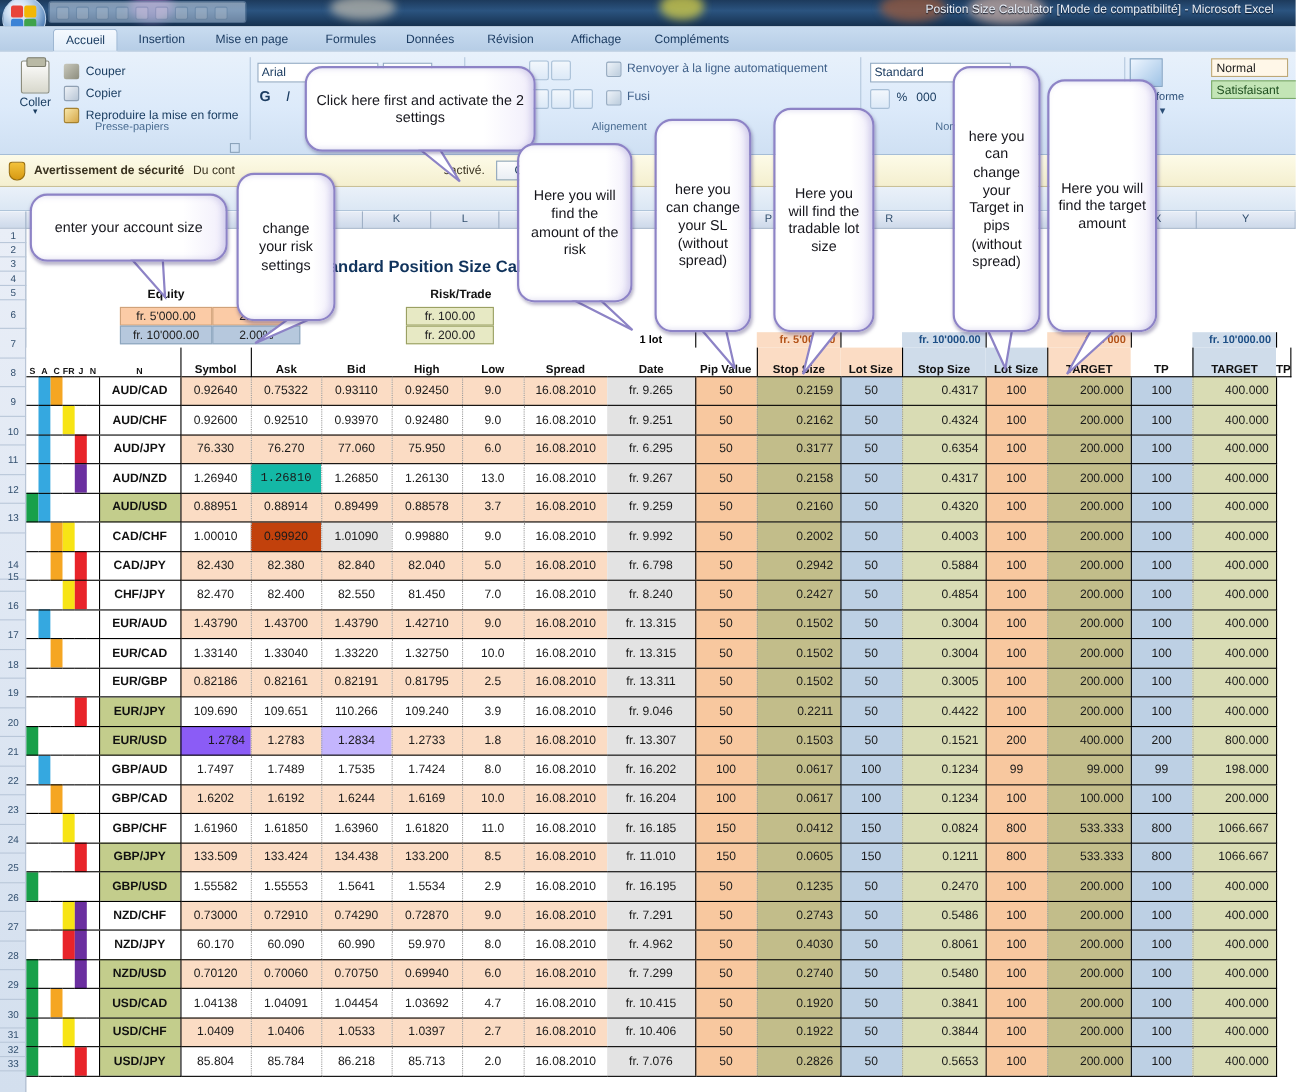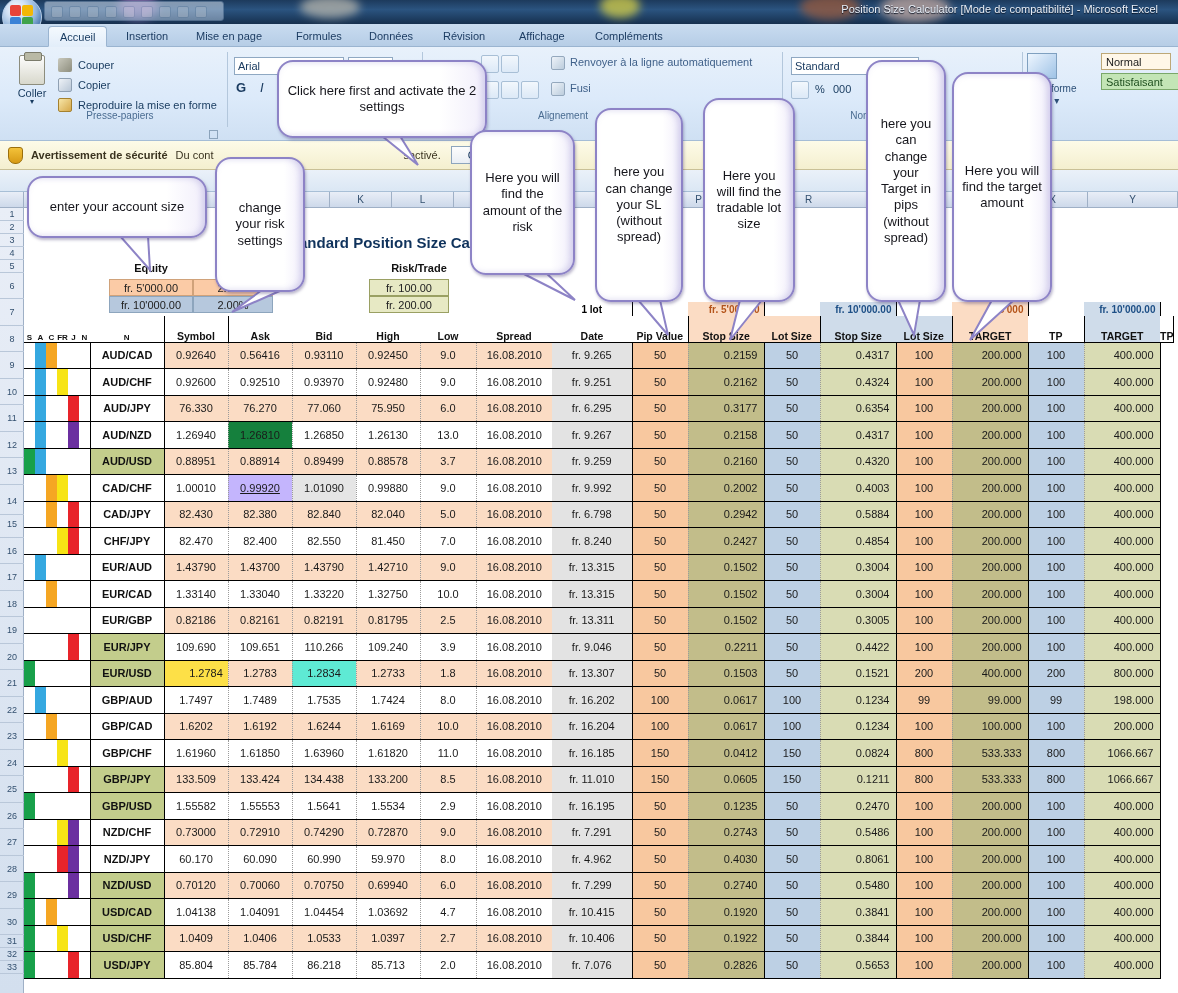--- a/index.html
+++ b/index.html
@@ -310,21 +310,21 @@
       <div class="rowN" style="top: 39px; height: 13px; line-height: 13px;">4</div>
       <div class="rowN" style="top: 52px; height: 13px; line-height: 13px;">5</div>
       <div class="rowN" style="top: 65px; height: 26px; line-height: 26px;">6</div>
       <div class="rowN" style="top: 91px; height: 26.5px; line-height: 26.5px;">7</div>
       <div class="rowN" style="top: 117.5px; height: 26.5px; line-height: 26.5px;">8</div>
       <div class="rowN" style="top: 144px; height: 26.5px; line-height: 26.5px;">9</div>
       <div class="rowN" style="top: 170.5px; height: 26.5px; line-height: 26.5px;">10</div>
       <div class="rowN" style="top: 197px; height: 26.5px; line-height: 26.5px;">11</div>
       <div class="rowN" style="top: 223.5px; height: 26.5px; line-height: 26.5px;">12</div>
       <div class="rowN" style="top: 250px; height: 26.5px; line-height: 26.5px;">13</div>
-      <div class="rowN" style="top: 280px; height: 26.5px; line-height: 26.5px;">14</div>
+      <div class="rowN" style="top: 292px; height: 26.5px; line-height: 26.5px;">14</div>
       <div class="rowN" style="top: 303px; height: 26.5px; line-height: 26.5px;">15</div>
       <div class="rowN" style="top: 329.5px; height: 26.5px; line-height: 26.5px;">16</div>
       <div class="rowN" style="top: 356px; height: 26.5px; line-height: 26.5px;">17</div>
       <div class="rowN" style="top: 382.5px; height: 26.5px; line-height: 26.5px;">18</div>
       <div class="rowN" style="top: 409px; height: 26.5px; line-height: 26.5px;">19</div>
       <div class="rowN" style="top: 435.5px; height: 26.5px; line-height: 26.5px;">20</div>
       <div class="rowN" style="top: 462px; height: 26.5px; line-height: 26.5px;">21</div>
       <div class="rowN" style="top: 488.5px; height: 26.5px; line-height: 26.5px;">22</div>
       <div class="rowN" style="top: 515px; height: 26.5px; line-height: 26.5px;">23</div>
       <div class="rowN" style="top: 541.5px; height: 26.5px; line-height: 26.5px;">24</div>
@@ -410,21 +410,21 @@
           </tr>
           <tr>
             <td class="flagcell" style="background:#ffffff;"></td>
             <td class="flagcell" style="background:#35a8e0;"></td>
             <td class="flagcell" style="background:#f5a623;"></td>
             <td class="flagcell" style="background:#ffffff;"></td>
             <td class="flagcell" style="background:#ffffff;"></td>
             <td class="flagcell" style="background:#ffffff;"></td>
             <td class="cellsym bL bR bB" style="background:#ffffff;">AUD/CAD</td>
             <td class="cellc bB dotR" style="background:#fbdcc4;">0.92640</td>
-            <td class="cellc bB dotR" style="background:#fbdcc4;">0.56416</td>
+            <td class="cellc bB dotR" style="background:#fbdcc4;">0.75322</td>
             <td class="cellc bB dotR" style="background:#fbdcc4;">0.93110</td>
             <td class="cellc bB dotR" style="background:#fbdcc4;">0.92450</td>
             <td class="cellc bB dotR" style="background:#fbdcc4;">9.0</td>
             <td class="cellc bB" style="background:#fbdcc4;">16.08.2010</td>
             <td class="cellc bB" style="background:#e3e3e3;">fr. 9.265</td>
             <td class="cellc bB bL dotR" style="background:#f8c89f;">50</td>
             <td class="cellr bB bR" style="background:#c2bd8a;">0.2159</td>
             <td class="cellc bB bL dotR" style="background:#bdd0e4;">50</td>
             <td class="cellr bB bR" style="background:#d9dcb4;">0.4317</td>
             <td class="cellc bB bL dotR" style="background:#f8c89f;">100</td>
@@ -482,21 +482,21 @@
           </tr>
           <tr>
             <td class="flagcell" style="background:#ffffff;"></td>
             <td class="flagcell" style="background:#35a8e0;"></td>
             <td class="flagcell" style="background:#ffffff;"></td>
             <td class="flagcell" style="background:#ffffff;"></td>
             <td class="flagcell" style="background:#6b2fa0;"></td>
             <td class="flagcell" style="background:#ffffff;"></td>
             <td class="cellsym bL bR bB" style="background:#ffffff;">AUD/NZD</td>
             <td class="cellc bB dotR" style="background:#ffffff;">1.26940</td>
-            <td class="cellc bB dotR" style="background:#15803d;">1.26810</td>
+            <td class="cellc bB dotR" style="background:#14b8a6;font-family:Liberation Mono, monospace;">1.26810</td>
             <td class="cellc bB dotR" style="background:#ffffff;">1.26850</td>
             <td class="cellc bB dotR" style="background:#ffffff;">1.26130</td>
             <td class="cellc bB dotR" style="background:#ffffff;">13.0</td>
             <td class="cellc bB" style="background:#ffffff;">16.08.2010</td>
             <td class="cellc bB" style="background:#e3e3e3;">fr. 9.267</td>
             <td class="cellc bB bL dotR" style="background:#f8c89f;">50</td>
             <td class="cellr bB bR" style="background:#c2bd8a;">0.2158</td>
             <td class="cellc bB bL dotR" style="background:#bdd0e4;">50</td>
             <td class="cellr bB bR" style="background:#d9dcb4;">0.4317</td>
             <td class="cellc bB bL dotR" style="background:#f8c89f;">100</td>
@@ -530,21 +530,21 @@
           </tr>
           <tr>
             <td class="flagcell" style="background:#ffffff;"></td>
             <td class="flagcell" style="background:#ffffff;"></td>
             <td class="flagcell" style="background:#f5a623;"></td>
             <td class="flagcell" style="background:#f7e415;"></td>
             <td class="flagcell" style="background:#ffffff;"></td>
             <td class="flagcell" style="background:#ffffff;"></td>
             <td class="cellsym bL bR bB" style="background:#ffffff;">CAD/CHF</td>
             <td class="cellc bB dotR" style="background:#ffffff;">1.00010</td>
-            <td class="cellc bB dotR" style="background:#c4b5fd;text-decoration:underline;">0.99920</td>
+            <td class="cellc bB dotR" style="background:#c2410c;">0.99920</td>
             <td class="cellc bB dotR" style="background:#e5e5e5;">1.01090</td>
             <td class="cellc bB dotR" style="background:#ffffff;">0.99880</td>
             <td class="cellc bB dotR" style="background:#ffffff;">9.0</td>
             <td class="cellc bB" style="background:#ffffff;">16.08.2010</td>
             <td class="cellc bB" style="background:#e3e3e3;">fr. 9.992</td>
             <td class="cellc bB bL dotR" style="background:#f8c89f;">50</td>
             <td class="cellr bB bR" style="background:#c2bd8a;">0.2002</td>
             <td class="cellc bB bL dotR" style="background:#bdd0e4;">50</td>
             <td class="cellr bB bR" style="background:#d9dcb4;">0.4003</td>
             <td class="cellc bB bL dotR" style="background:#f8c89f;">100</td>
@@ -697,23 +697,23 @@
             <td class="cellr bB bR" style="background:#d9dcb4;">400.000</td>
           </tr>
           <tr>
             <td class="flagcell" style="background:#18a04a;"></td>
             <td class="flagcell" style="background:#ffffff;"></td>
             <td class="flagcell" style="background:#ffffff;"></td>
             <td class="flagcell" style="background:#ffffff;"></td>
             <td class="flagcell" style="background:#ffffff;"></td>
             <td class="flagcell" style="background:#ffffff;"></td>
             <td class="cellsym bL bR bB" style="background:#c3cd8c;">EUR/USD</td>
-            <td class="cellc bB dotR" style="background:#fde047;padding-left:20px;">1.2784</td>
+            <td class="cellc bB dotR" style="background:#8b5cf6;padding-left:20px;">1.2784</td>
             <td class="cellc bB dotR" style="background:#fbdcc4;">1.2783</td>
-            <td class="cellc bB dotR" style="background:#5eead4;">1.2834</td>
+            <td class="cellc bB dotR" style="background:#c4b5fd;">1.2834</td>
             <td class="cellc bB dotR" style="background:#fbdcc4;">1.2733</td>
             <td class="cellc bB dotR" style="background:#fbdcc4;">1.8</td>
             <td class="cellc bB" style="background:#fbdcc4;">16.08.2010</td>
             <td class="cellc bB" style="background:#e3e3e3;">fr. 13.307</td>
             <td class="cellc bB bL dotR" style="background:#f8c89f;">50</td>
             <td class="cellr bB bR" style="background:#c2bd8a;">0.1503</td>
             <td class="cellc bB bL dotR" style="background:#bdd0e4;">50</td>
             <td class="cellr bB bR" style="background:#d9dcb4;">0.1521</td>
             <td class="cellc bB bL dotR" style="background:#f8c89f;">200</td>
             <td class="cellr bB bR" style="background:#c2bd8a;">400.000</td>

